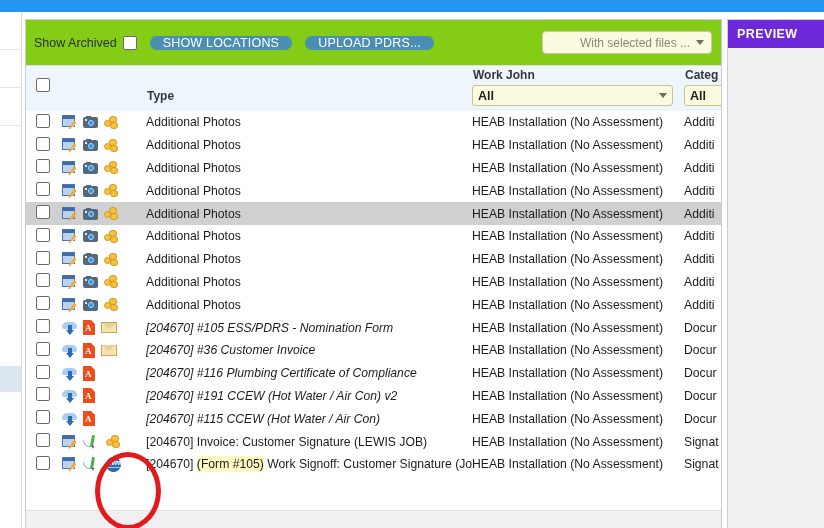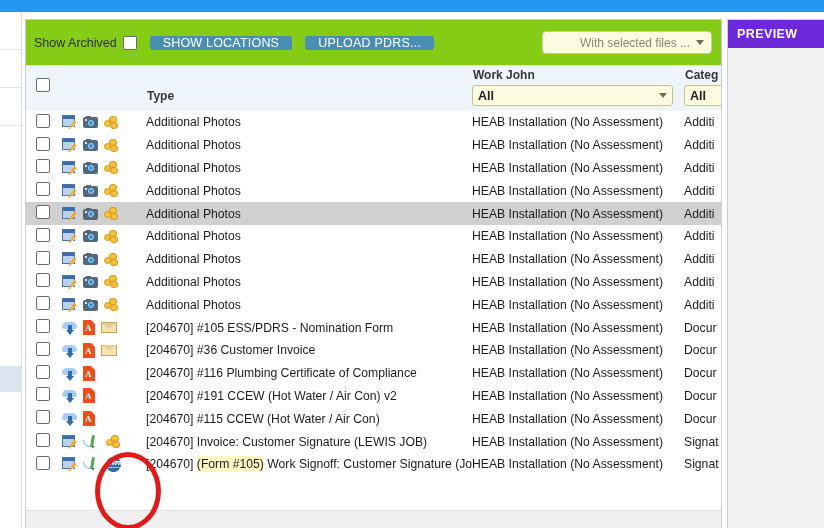--- a/index.html
+++ b/index.html
@@ -64,21 +64,21 @@
     position: relative;
   }
   .show-archived-label {
     font-size: 12.5px; color: #2f2f2f; margin-right: 6px;
   }
   .cb {
     width: 14px; height: 14px; border: 1px solid #6b6b6b; border-radius: 2px;
     background: #fff; display: inline-block; flex: 0 0 auto;
   }
   .btn {
-    background: #4a8fb3; color: #ffffff; border: none; border-radius: 3px;
+    background: #4a8fb3; color: #ffffff; border: none; border-radius: 13px;
     font-size: 12.5px; font-family: "Liberation Sans", sans-serif;
     padding: 0 13px; margin-left: 13px; cursor: pointer;
     letter-spacing: .2px;
   }
   .withsel {
     position: absolute; right: 9px; top: 11px;
     width: 170px; height: 23px;
     background: #fbfbe0; border: 1px solid #c9c9a2; border-radius: 4px;
     display: flex; align-items: center; justify-content: flex-end;
     padding-right: 7px; gap: 6px;
@@ -115,21 +115,21 @@
 
   tbody tr.frow { height: 22.8px; margin-top: 37px; }
   tbody tr.frow.sel { background: #d0d0d0; }
   tbody td {
     font-size: 12.2px; color: #1c1c1c; padding: 0; vertical-align: middle;
     white-space: nowrap; overflow: hidden;
   }
   td.c-chk { padding-left: 10px; }
   td.c-ic { }
   td.c-nm { padding-right: 4px; }
-  td.c-nm.ital { }
+  td.c-nm.ital { font-style: italic; }
   td.c-wt { }
   td.c-cat { }
 
   .iconcell { display: flex; align-items: center; gap: 6px; padding-left: 2px; }
 
   
   .ico { display: inline-block; position: relative; flex: 0 0 auto; }
 
   
   .ico-edit { width: 15px; height: 14px; }

